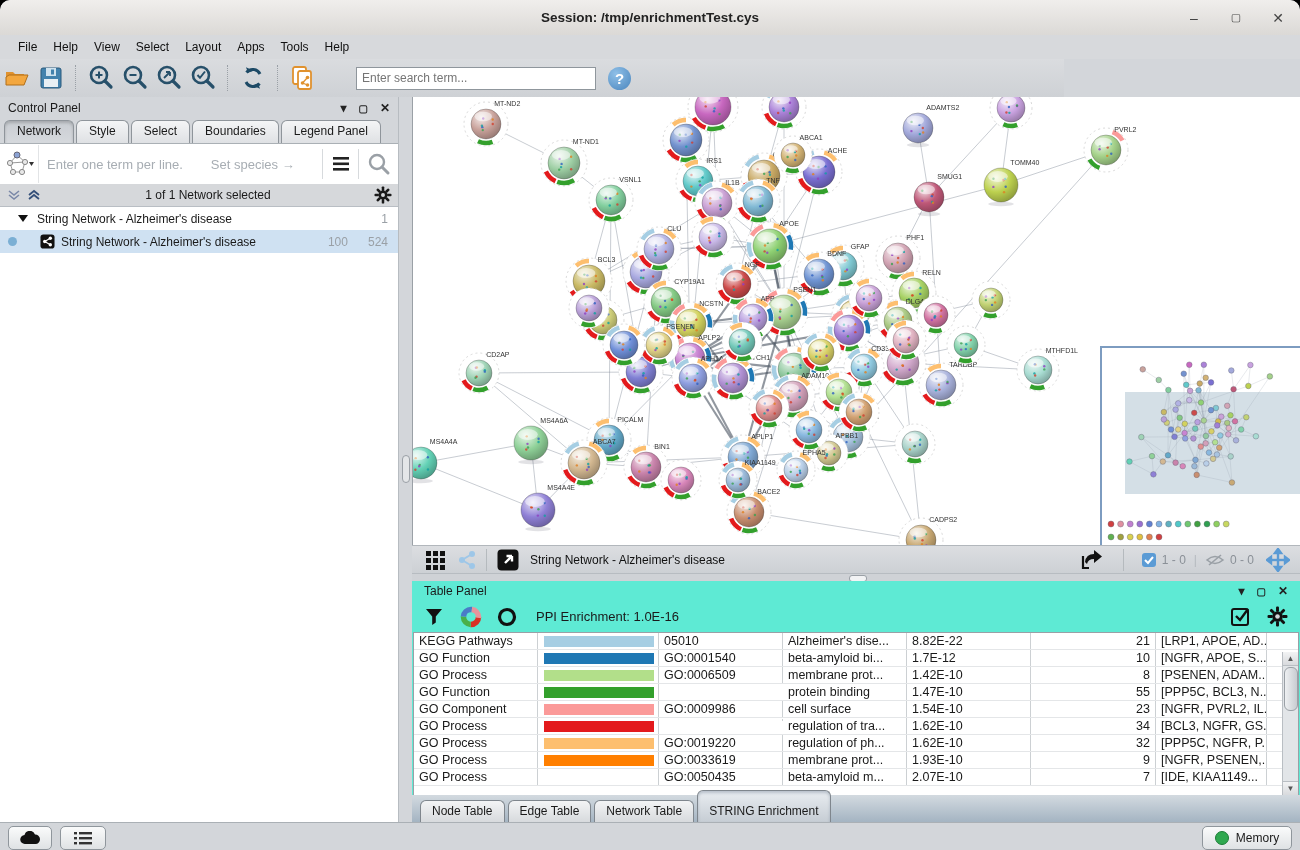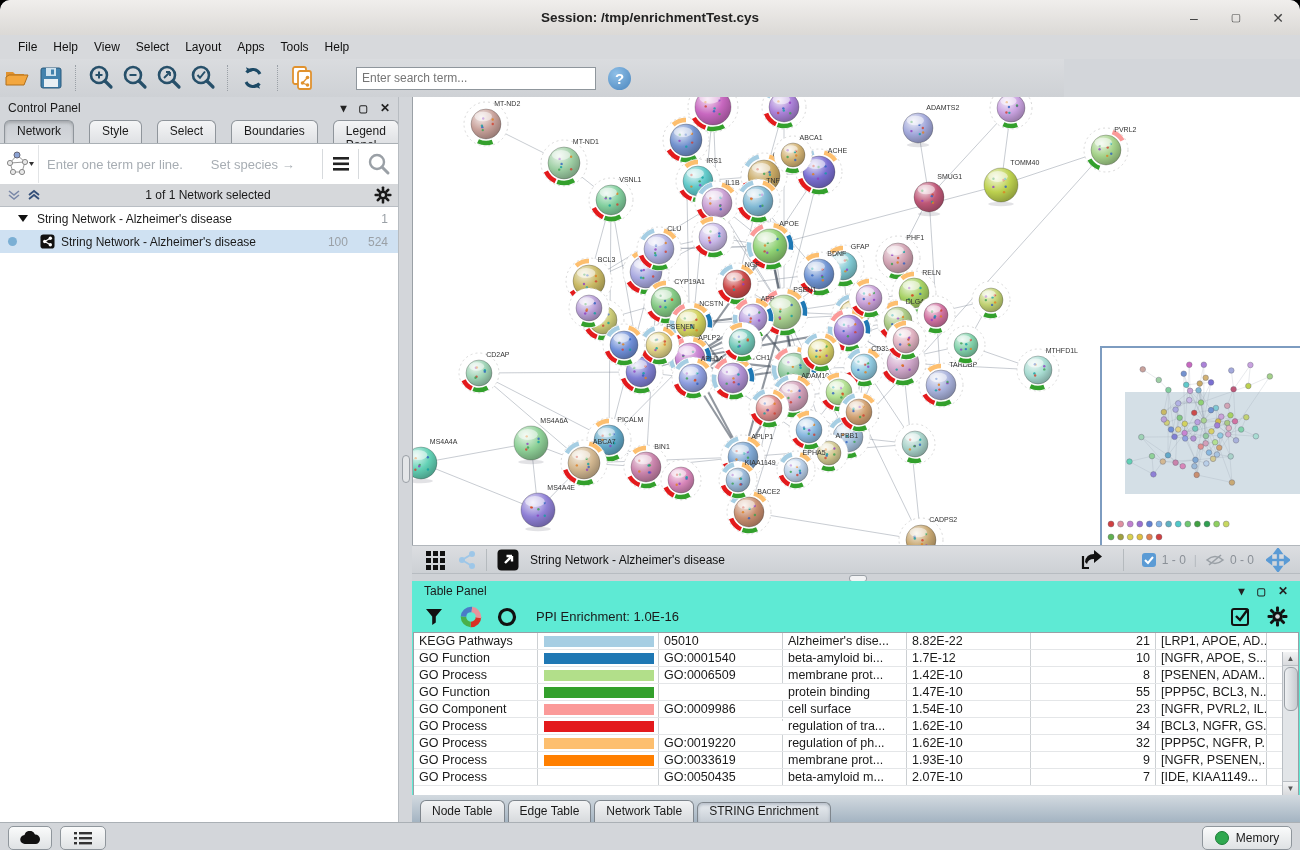--- a/index.html
+++ b/index.html
@@ -23,21 +23,21 @@
   .tb-ic{width:30px;height:30px;display:flex;align-items:center;justify-content:center;margin:0 2px;}
   .search-wrap{margin-left:36px;}
   .search-input{width:228px;height:21px;border:1px solid #8f969c;background:#fff;font:12px "Liberation Sans",sans-serif;padding:0 5px;color:#333;}
   .help-btn{width:23px;height:23px;border-radius:50%;background:radial-gradient(circle at 35% 30%,#8fc0e8,#4a85bd);
             color:#fff;font-weight:bold;font-size:15px;display:flex;align-items:center;justify-content:center;margin-left:12px;}
   
   .cpanel{left:0;top:97px;width:398px;height:725px;background:#d3d6da;}
   .cp-header{left:0;top:0;width:398px;height:22px;display:flex;align-items:center;padding:0 8px;box-sizing:border-box;}
   .cp-header .spacer{flex:1;}
   .panel-ctrl{font-size:12px;color:#222;margin-left:12px;font-weight:bold;}
-  .cp-tabs{left:4px;top:23px;height:23px;display:flex;gap:15px;}
+  .cp-tabs{left:4px;top:23px;height:23px;display:flex;gap:2px;}
   .cp-tab{padding:3px 12px 4px;border:1px solid #8f959b;border-bottom:none;border-radius:6px 6px 0 0;
           background:linear-gradient(#f4f5f6,#dfe1e4);}
   .cp-tab.active{background:linear-gradient(#c9cdd2,#d6d9dd);box-shadow:inset 0 2px 3px rgba(0,0,0,.18);}
   .cp-query{left:0;top:46px;width:398px;height:40px;background:#fff;border-top:1px solid #aab0b5;border-bottom:1px solid #aab0b5;display:flex;align-items:center;}
   .string-logo{width:38px;height:38px;border-right:1px solid #e2e4e6;display:flex;align-items:center;justify-content:center;}
   .q-placeholder{color:#a7adb3;font-size:13px;margin-left:8px;}
   .q-species{color:#a7adb3;font-size:13px;margin-left:28px;}
   .q-right{margin-left:auto;display:flex;align-items:center;}
   .q-div{width:1px;height:30px;border-left:1px solid #d7dadd;margin:0 6px;}
   .cp-selrow{left:0;top:87px;width:398px;height:22px;background:#d6d8db;display:flex;align-items:center;padding:0 6px;box-sizing:border-box;}
@@ -74,21 +74,21 @@
   .swatch{margin:2px 1px;height:11px;width:100%;}
   .vscroll{position:absolute;right:0;top:19px;width:15px;height:143px;background:#e2e5e8;border-left:1px solid #b9bec3;}
   .vs-btn{width:15px;height:13px;background:linear-gradient(#f2f3f4,#d8dadd);border-bottom:1px solid #b9bec3;
           font-size:8px;color:#555;text-align:center;line-height:13px;}
   .vs-btn.bottom{position:absolute;bottom:0;border-top:1px solid #b9bec3;border-bottom:none;}
   .vs-thumb{position:absolute;top:15px;left:1px;width:12px;height:42px;background:linear-gradient(90deg,#eef0f2,#c8ccd1);
             border:1px solid #9aa0a6;border-radius:6px;}
   .t-tabs{left:0;top:214px;width:888px;height:27px;background:linear-gradient(#d3dae0,#a4b4c2);display:flex;align-items:flex-end;padding-left:8px;box-sizing:border-box;gap:3px;}
   .t-tab{padding:3px 11px 4px;border:1px solid #7f868d;border-bottom:none;border-radius:6px 6px 0 0;
          background:linear-gradient(#f3f4f5,#d7dadd);margin-bottom:0;}
-  .t-tab.active{background:linear-gradient(#e9edf1,#c6cdd4);box-shadow:inset 0 2px 3px rgba(40,60,90,.25);padding-top:1px;}
+  .t-tab.active{background:linear-gradient(#e9edf1,#c6cdd4);box-shadow:inset 0 2px 3px rgba(40,60,90,.25);padding-top:13px;}
   
   .statusbar{left:0;top:822px;width:1300px;height:28px;background:#d3d6da;border-top:1px solid #aab0b5;}
   .sb-btn{position:absolute;top:3px;height:22px;border:1px solid #8f969c;border-radius:5px;
           background:linear-gradient(#fafbfb,#dfe2e4);display:flex;align-items:center;justify-content:center;}
   .mem-btn{right:8px;width:88px;gap:7px;}
   .mem-dot{width:12px;height:12px;border-radius:50%;background:#2fa84f;border:1px solid #1d7d37;}
 </style>
 </head>
 <body>
 

